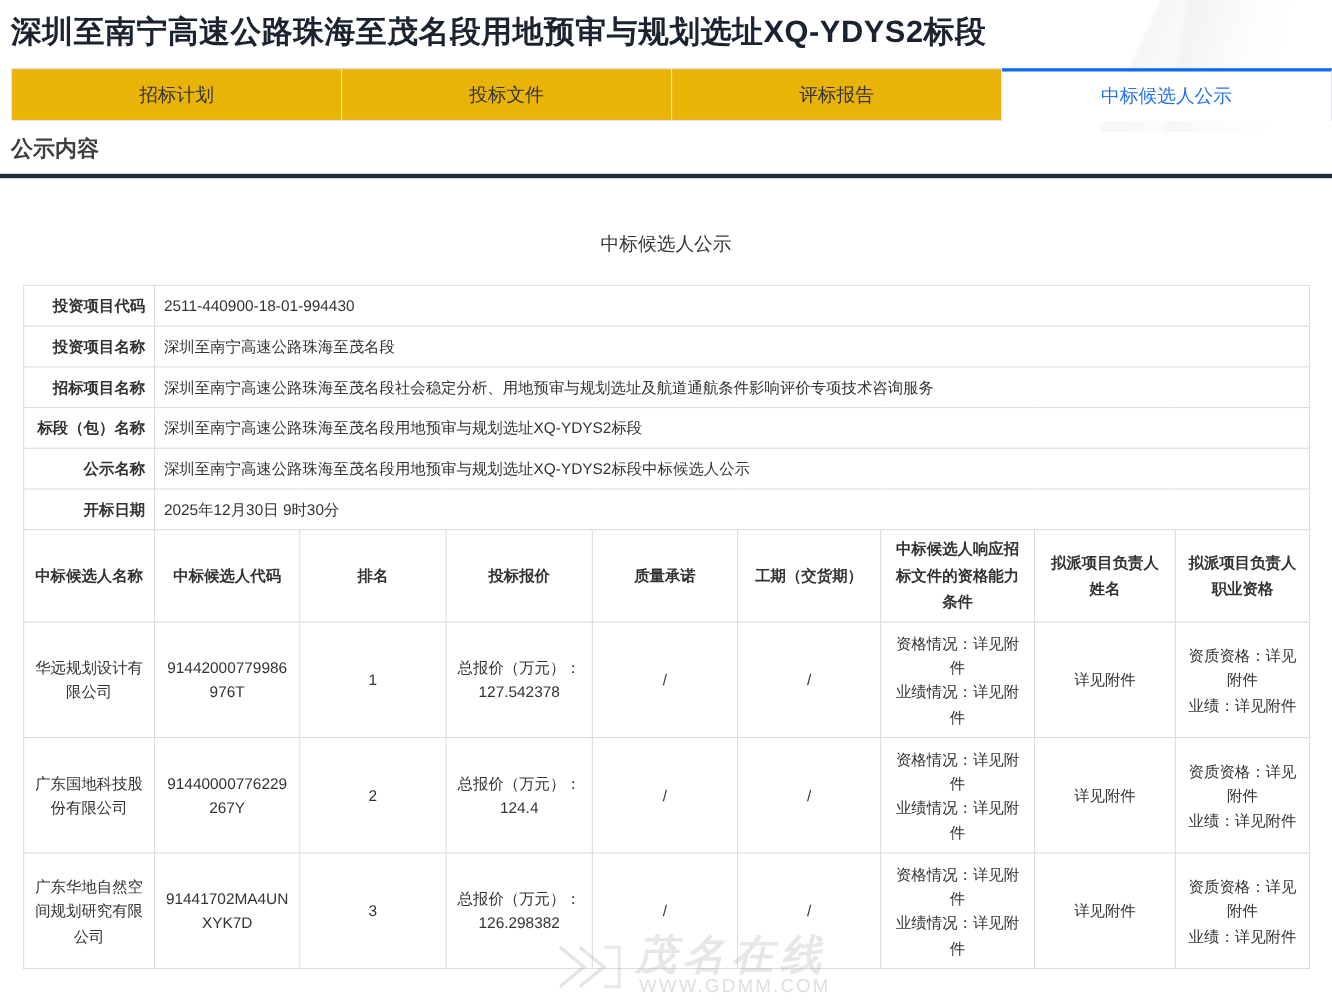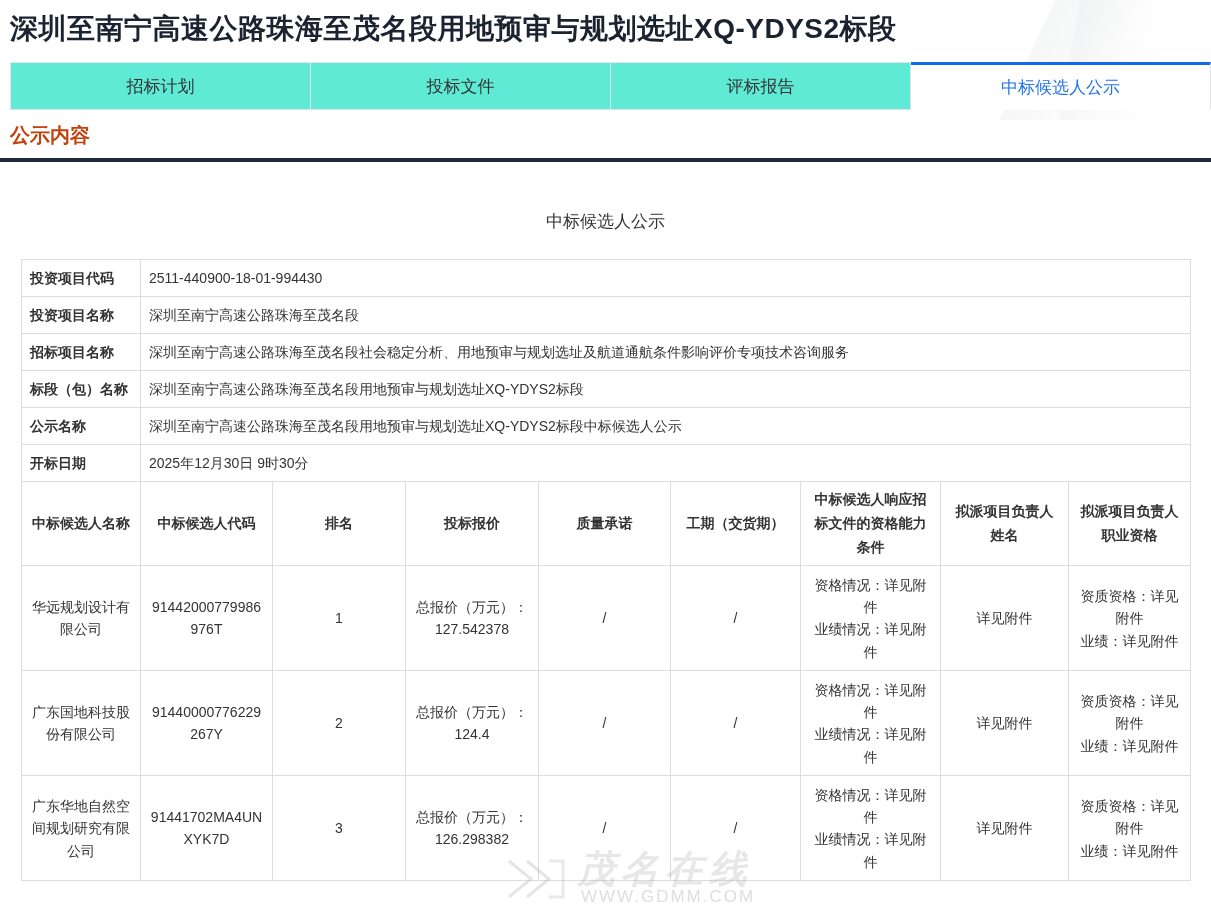--- a/index.html
+++ b/index.html
@@ -11,37 +11,37 @@
   .hdr { position:relative; padding:10px 10px 0 10px; height:62px; }
   .hdr-deco { position:absolute; right:0; top:0; width:420px; height:120px;
     background:linear-gradient(115deg, rgba(0,0,0,0) 55%, rgba(120,130,140,0.07) 56%, rgba(0,0,0,0) 75%),
                linear-gradient(100deg, rgba(0,0,0,0) 65%, rgba(120,130,140,0.05) 66%, rgba(0,0,0,0) 88%);
     pointer-events:none; }
   .page-title { font-size:28px; font-weight:bold; color:#1b2330; letter-spacing:0.5px; }
 
   
   .tabs { display:flex; margin:0 0 0 10px; width:1201px; height:48px; }
   .tab { flex:1 1 0; display:flex; align-items:center; justify-content:center;
-    background:#5eead4; border:1px solid #e2e3e6; border-left:none;
+    background:#eab308; border:1px solid #e2e3e6; border-left:none;
     font-size:17px; color:#333; cursor:pointer; position:relative; }
   .tab:first-child { border-left:1px solid #e2e3e6; }
   .tab.active { background:#ffffff; color:#2273e8; border-top:3px solid #0e6bf0; border-bottom:1px solid #ffffff; }
 
   
   .section { margin:12px 10px 0 10px; }
-  .section-heading { font-size:20px; font-weight:bold; color:#c2410c; padding-bottom:9px; }
+  .section-heading { font-size:20px; font-weight:bold; color:#404040; padding-bottom:9px; }
   .section-divider { width:1211px; margin-left:-10px; border-bottom:4px solid #1e2b3a; }
 
   .announce-title { text-align:center; margin-top:48px; font-size:17px; color:#333; }
 
   
   table.main { border-collapse:collapse; margin:26px 0 0 21px; width:1169px; table-layout:fixed; }
   table.main td, table.main th { border:1px solid #dcdde0; font-size:14px; color:#333;
     vertical-align:middle; padding:6px 8px; line-height:1.6; }
-  th.lbl { font-weight:bold; text-align:left; }
+  th.lbl { font-weight:bold; text-align:right; }
   td.val { text-align:left; padding-left:14px; }
   tr.info-row { height:37px; }
   tr.head-row { height:62px; }
   tr.head-row th { font-weight:bold; text-align:center; line-height:1.7; }
   tr.cand-row { height:105px; }
   tr.cand-row td { text-align:center; }
   td.code-cell { word-break:break-all; }
   .two-line div { line-height:1.6; }
 
   

